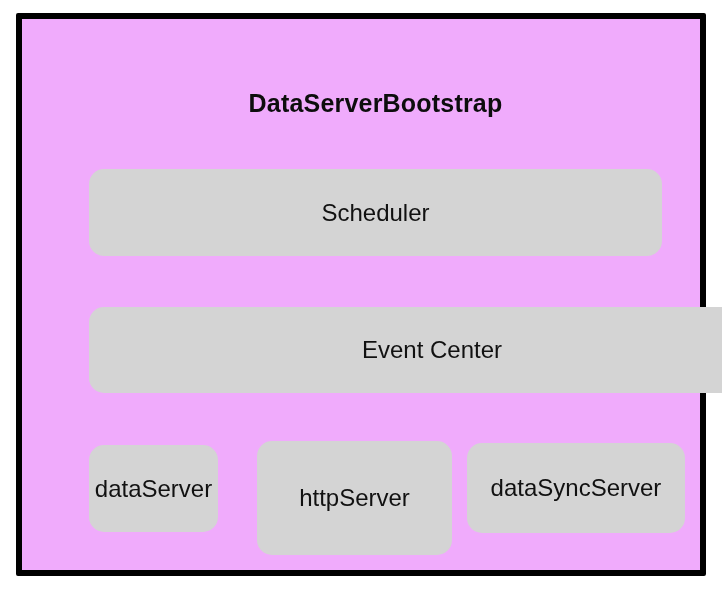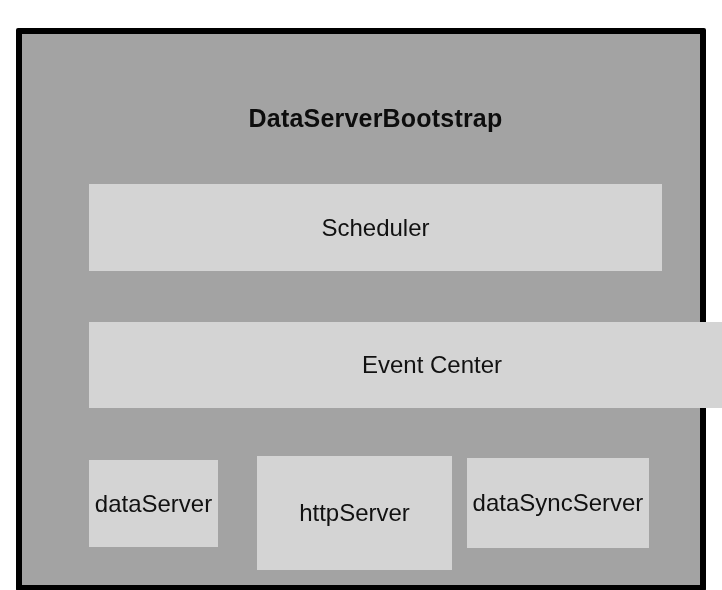--- a/index.html
+++ b/index.html
@@ -11,27 +11,27 @@
   .canvas {
     position: relative;
     width: 722px;
     height: 590px;
     background: #ffffff;
     overflow: hidden;
   }
   .frame {
     position: absolute;
     left: 16px;
-    top: 28px;
+    top: 13px;
     width: 690px;
     height: 563px;
     box-sizing: border-box;
     border: 6px solid #000000;
     border-radius: 2px;
-    background: #a3a3a3;
+    background: #f0abfc;
   }
   .diagram-title {
     position: absolute;
     left: 67px;
     top: 70px;
     width: 573px;
     height: 28px;
     line-height: 28px;
     text-align: center;
     font-size: 25px;
@@ -40,20 +40,21 @@
     letter-spacing: 0.2px;
   }
   .box {
     position: absolute;
     background: #d4d4d4;
     display: flex;
     align-items: center;
     justify-content: center;
     font-size: 24px;
     color: #111111;
+    border-radius: 15px;
   }
   .box-scheduler {
     left: 67px;
     top: 150px;
     width: 573px;
     height: 87px;
   }
   .box-event-center {
     left: 67px;
     top: 288px;
@@ -68,21 +69,21 @@
   }
   .box-http-server {
     left: 235px;
     top: 422px;
     width: 195px;
     height: 114px;
   }
   .box-data-sync-server {
     left: 445px;
     top: 424px;
-    width: 182px;
+    width: 218px;
     height: 90px;
   }
 </style>
 </head>
 <body>
 
 <div class="canvas">
   <div class="frame">
 
     <div class="diagram-title">DataServerBootstrap</div>

